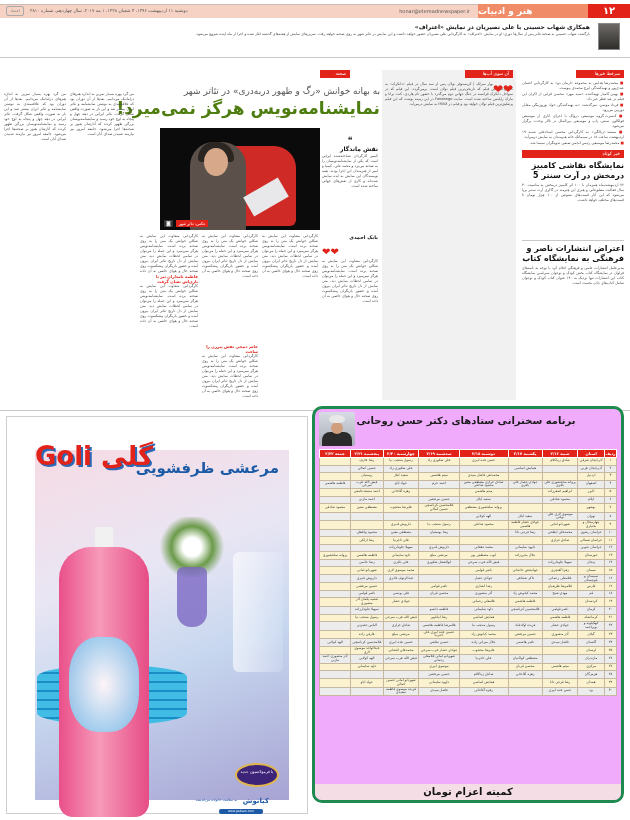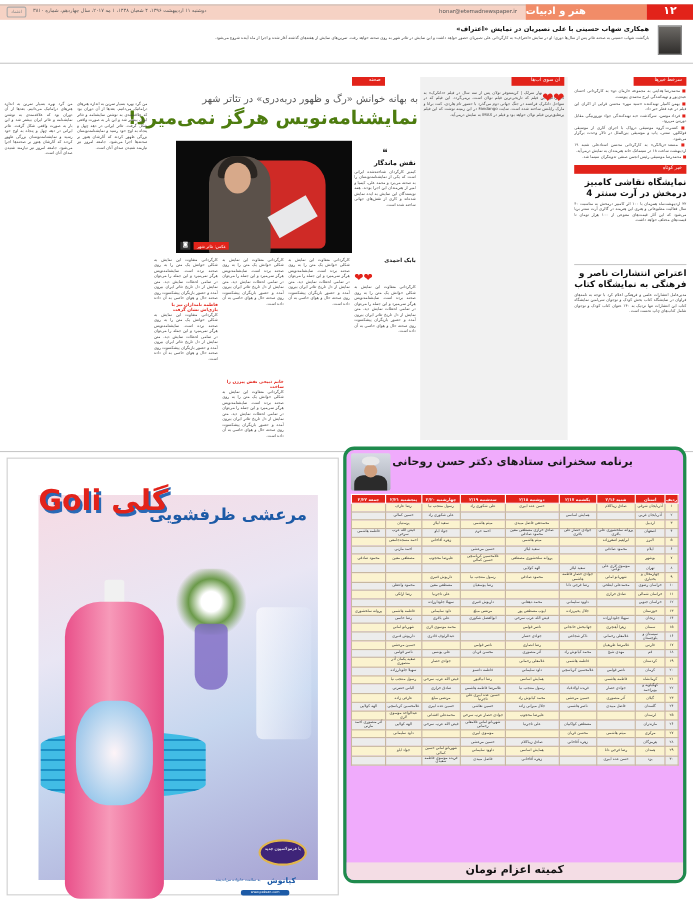--- a/index.html
+++ b/index.html
@@ -93,21 +93,21 @@
   <div class="label">سرخط خبرها</div>
   <div id="r-items" style="margin-top:3px">
       <div class="txt" style="margin-bottom: 1px;"><span class="bullet">■ </span><span>محمدرضا هدایتی به مجموعه «آرمان دو» به کارگردانی احسان عبدی‌پور و تهیه‌کنندگی ایرج محمدی پیوست.</span></div>
       <div class="txt" style="margin-bottom: 1px;"><span class="bullet">■ </span><span>بهمن کامیار تهیه‌کننده «سید مهر» محسن قرایی از اکران این فیلم در عید فطر خبر داد.</span></div>
       <div class="txt" style="margin-bottom: 1px;"><span class="bullet">■ </span><span>فرداد موتمن، سرگذشت «به تهیه‌کنندگی جواد نوروزبیگی مقابل دوربین می‌رود.</span></div>
       <div class="txt" style="margin-bottom: 1px;"><span class="bullet">■ </span><span>کنسرت گروه موسیقی درواک با اجرای آثاری از موسیقی فولکلور، سنتی، پاپ و موسیقی بین‌الملل در تالار وحدت برگزار می‌شود.</span></div>
       <div class="txt" style="margin-bottom: 1px;"><span class="bullet">■ </span><span>مستند «زبالگی» به کارگردانی محسن استادعلی شنبه ۱۹ اردیبهشت ساعت ۱۸ در سینماتک خانه هنرمندان به نمایش درمی‌آید.</span></div>
       <div class="txt" style="margin-bottom: 1px;"><span class="bullet">■ </span><span>محمدرضا موسیقی رئیس انجمن صنفی تدوینگران سینما شد.</span></div>
     </div>
   <div class="label" style="width:102px;margin-top:4px">خبر کوتاه</div>
-  <div class="headline" style="font-size:8px;line-height:10px;margin-top:3px">نمایشگاه نقاشی کامبیز درمخش در آرت سنتر 4</div>
+  <div class="headline" style="font-size:8px;line-height:10px;margin-top:3px">نمایشگاه نقاشی کامبیز درمخش در آرت سنتر 5</div>
   <div class="txt" style="height:54px;margin-top:2px">۲۲ اردیبهشت‌ماه همزمان با ۱۰۰ اثر کامبیز درمخش به مناسبت ۴۰ سال فعالیت مطبوعاتی و هنری این هنرمند در گالری آرت سنتر برپا می‌شود که این آثار قیمت‌های متنوعی از ۱۰۰ هزار تومان تا قیمت‌های مختلف خواهد داشت.</div>
   <div class="hr" style="margin:3px 0"></div>
   <div class="headline" style="font-size:8px;line-height:10px">اعتراض انتشارات ناصر و فرهنگی به نمایشگاه کتاب</div>
   <div class="txt" style="height:62px;margin-top:2px">مدیرعامل انتشارات علمی و فرهنگی اعلام کرد با توجه به نامه‌های فراوان در نمایشگاه کتاب بخش کودک و نوجوان سی‌امین نمایشگاه کتاب این انتشارات تنها نزدیک به ۱۴۰ عنوان کتاب کودک و نوجوان شامل کتاب‌های چاپ نخست است.</div>
 </div>
 
 <div class="abs" id="col-m">
   <div class="label">آن سوی آب‌ها</div>
   <div style="position:relative;margin-top:4px">
     <span style="position:absolute;right:0;top:0;color:#e2231a;font-size:12px">❤❤</span>

